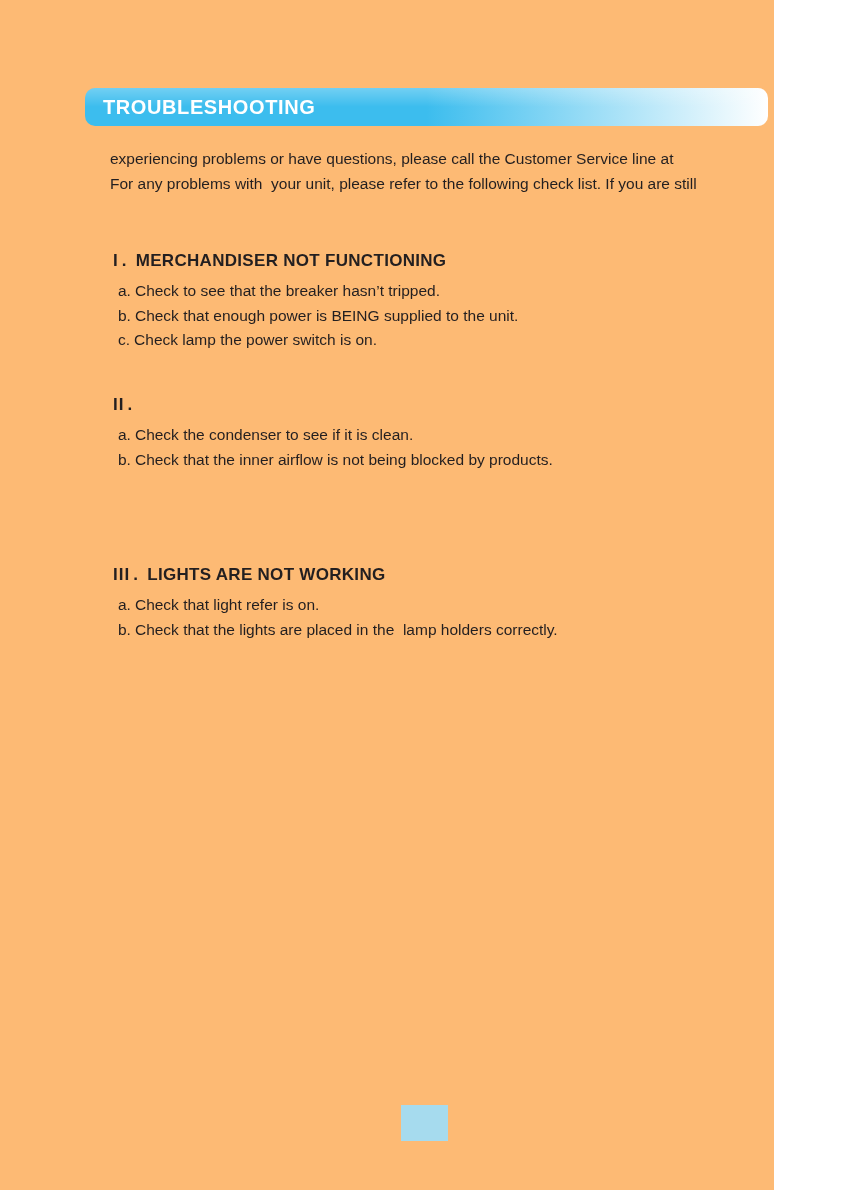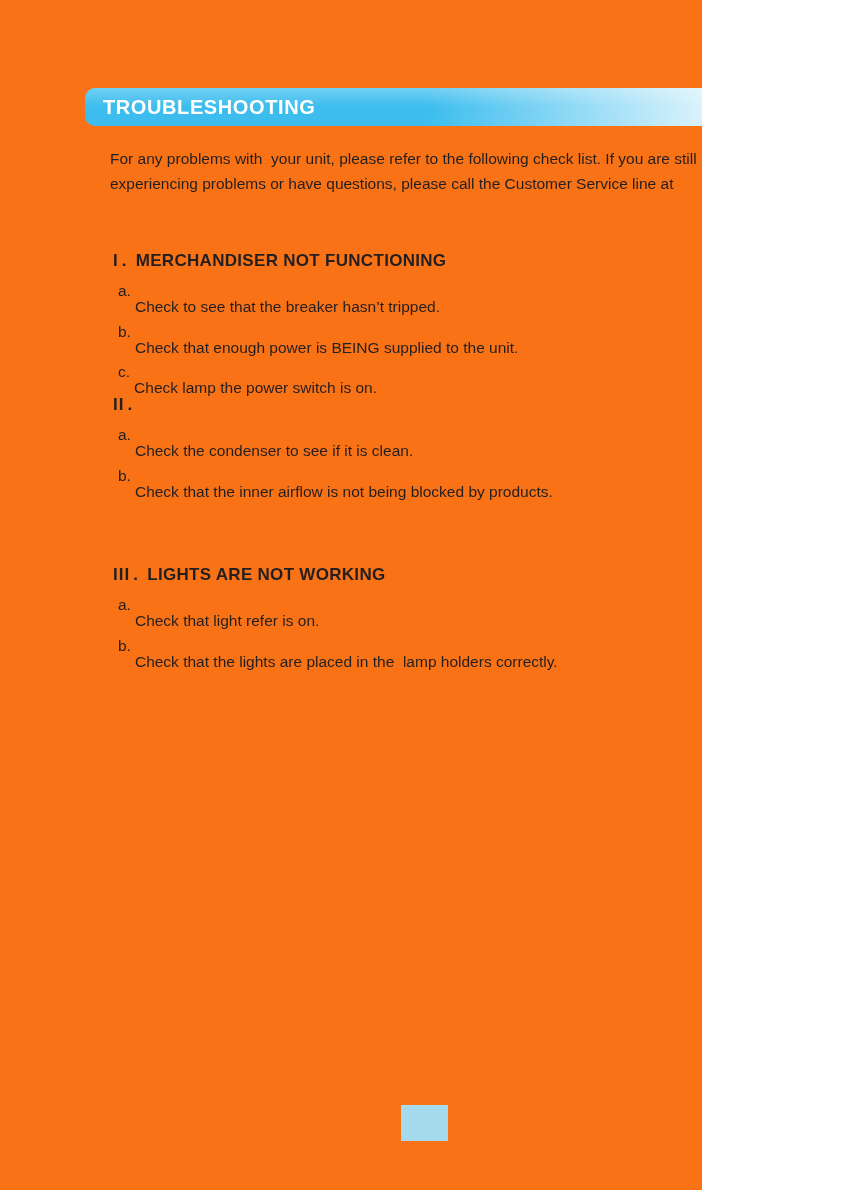--- a/index.html
+++ b/index.html
@@ -2,23 +2,23 @@
 <html><head>
 <meta charset="utf-8">
 <style>
   html, body {
     margin: 0;
     padding: 0;
     background: #ffffff;
   }
   .page {
     position: relative;
-    width: 702px;
+    width: 774px;
     height: 1190px;
-    background: #f97316;
+    background: #fdba74;
     font-family: "Liberation Sans", sans-serif;
     color: #231f20;
     overflow: hidden;
   }
 
   
   .banner {
     position: absolute;
     left: 85px;
     top: 88px;
@@ -90,21 +90,21 @@
     margin-left: 5px;
   }
   .item {
     display: flex;
     font-size: 15.5px;
     line-height: 24.7px;
   }
   .item .label {
     margin-right: 4px;
   }
-  .item .text { white-space: pre-wrap; margin-top: 16px; }
+  .item .text { white-space: pre-wrap; }
 
   
   .page-marker {
     position: absolute;
     left: 401px;
     top: 1105px;
     width: 47px;
     height: 36px;
     background: #a6dbee;
   }
@@ -112,22 +112,22 @@
 </head>
 <body>
 
 <div class="page">
 
   <div class="banner">
     <span class="banner-title">TROUBLESHOOTING</span>
   </div>
 
   <div class="intro">
+    <div>experiencing problems or have questions, please call the Customer Service line at</div>
     <div>For any problems with  your unit, please refer to the following check list. If you are still</div>
-    <div>experiencing problems or have questions, please call the Customer Service line at</div>
   </div>
 
   <section class="trouble-section s1">
     <h2 class="sec-heading">
       <span class="numeral">I</span>
       <span class="dot">.</span>
       <span class="sec-title">MERCHANDISER NOT FUNCTIONING</span>
     </h2>
     <div class="items">
       <div class="item">

